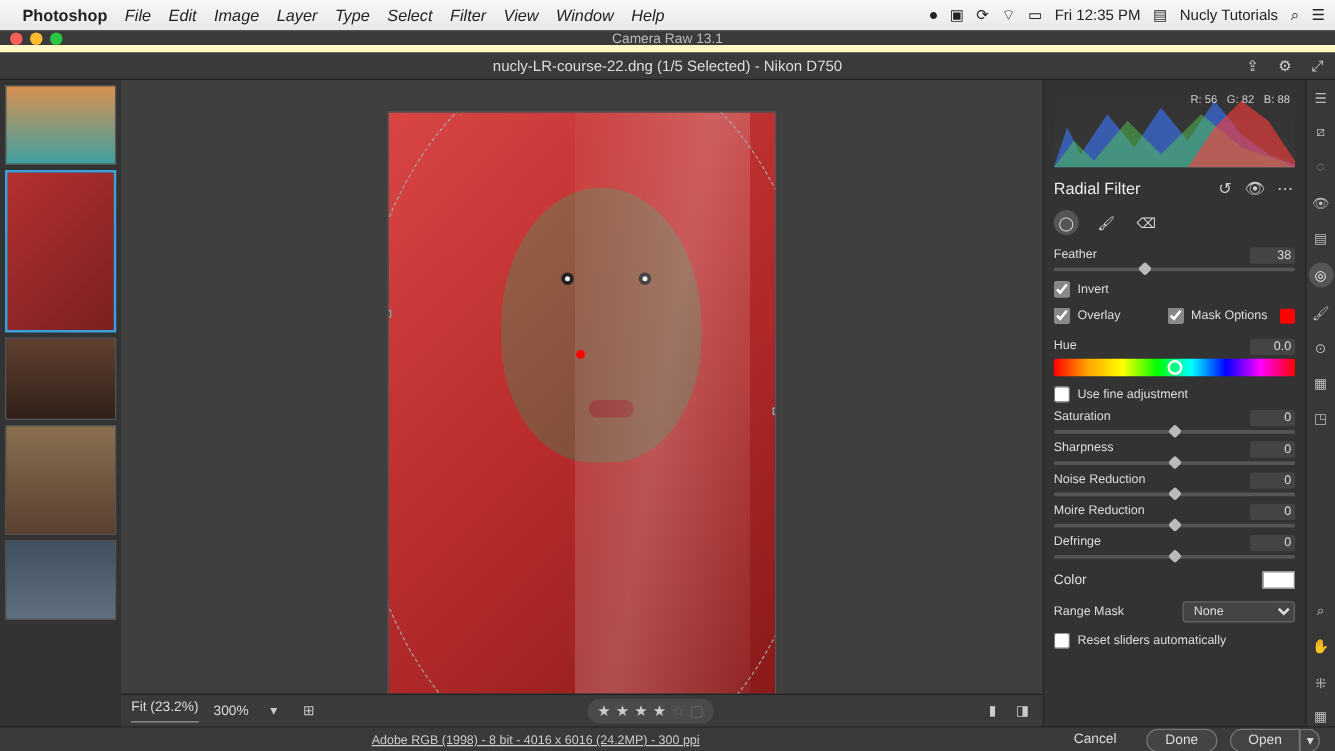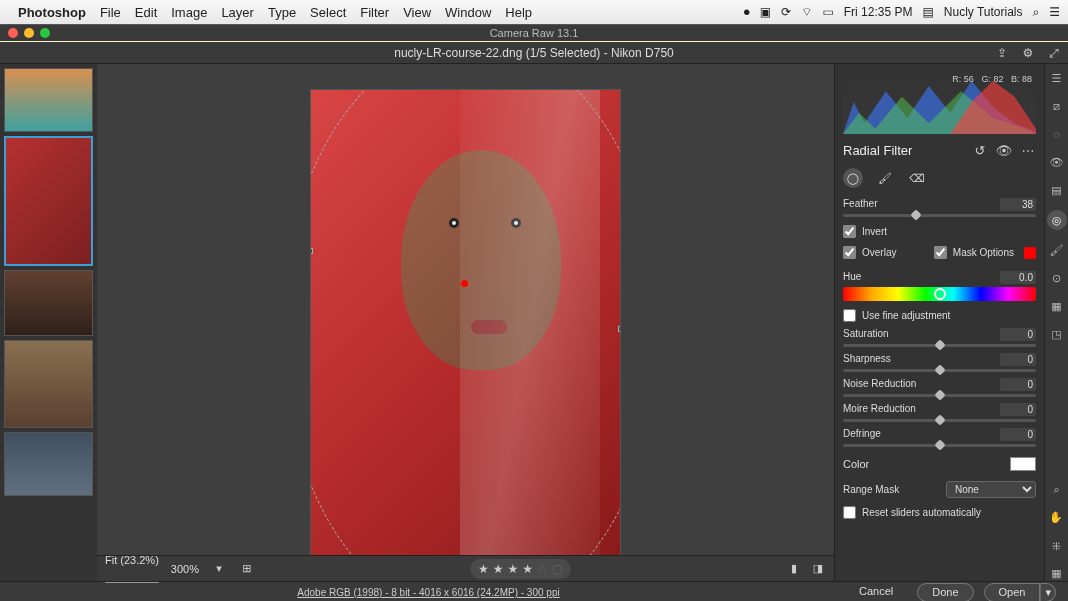--- a/index.html
+++ b/index.html
@@ -2,26 +2,26 @@
 <html><head>
 <meta charset="utf-8">
 <style>
 * { margin: 0; padding: 0; box-sizing: border-box; font-family: -apple-system, "Helvetica Neue", Arial, sans-serif; }
 body { width: 1068px; height: 601px; background: #333; color: #ddd; font-size: 11px; overflow: hidden; }
 
 
 .menubar { height: 22px; background: linear-gradient(#f8f8f8, #e8e8e8); display: flex; align-items: center; padding: 12px 8px; color: #222; font-size: 13px; }
 .menubar .apple { font-size: 14px; margin-right: 10px; }
 .menubar .app-name { font-weight: bold; margin-right: 14px; }
-.menubar .menu-item { margin-right: 14px; }
+.menubar .menu-item { margin-right: 14px; font-style: italic; }
 .menubar .spacer { flex: 1; }
 .menubar .status-icon { margin-left: 10px; font-size: 12px; }
 
 
-.cr-titlebar { height: 18px; background: #3a3a3a; border-top: 1px solid #555; border-bottom: 1px solid #fef9c3; display: flex; align-items: center; justify-content: center; color: #bbb; font-size: 11px; position: relative; }
+.cr-titlebar { height: 18px; background: #3a3a3a; border-top: 1px solid #555; border-bottom: 6px solid #fef9c3; display: flex; align-items: center; justify-content: center; color: #bbb; font-size: 11px; position: relative; }
 .cr-titlebar .traffic { position: absolute; left: 8px; display: flex; gap: 6px; }
 .cr-titlebar .dot { width: 10px; height: 10px; border-radius: 50%; }
 .cr-titlebar .r { background: #ff5f57; } .cr-titlebar .y { background: #ffbd2e; } .cr-titlebar .g { background: #28c940; }
 
 
 .file-titlebar { height: 22px; background: #3a3a3a; display: flex; align-items: center; justify-content: center; color: #ddd; font-size: 12px; border-bottom: 1px solid #222; position: relative; }
 .file-titlebar .right-icons { position: absolute; right: 6px; display: flex; gap: 10px; align-items: center; }
 .icon-btn { width: 16px; height: 16px; display: inline-flex; align-items: center; justify-content: center; color: #ccc; cursor: pointer; }
 
 
@@ -69,21 +69,21 @@
 .color-swatch { width: 26px; height: 14px; background: #fff; border: 1px solid #888; }
 
 .right-tools { width: 24px; background: #383838; display: flex; flex-direction: column; align-items: center; padding-top: 6px; gap: 12px; border-left: 1px solid #222; }
 .right-tools .rt { width: 16px; height: 16px; color: #bbb; display: flex; align-items: center; justify-content: center; }
 .right-tools .rt.active { color: #fff; background: #555; border-radius: 50%; padding: 2px; width: 20px; height: 20px; }
 .right-tools .gap { flex: 1; }
 
 
 .canvas-bottom { position: absolute; left: 0; right: 0; bottom: 0; height: 26px; background: #3a3a3a; border-top: 1px solid #222; display: flex; align-items: center; padding: 0 8px; gap: 12px; }
 .zoom-box { font-size: 11px; color: #ddd; }
-.zoom-box.underline { border-bottom: 1px solid #999; padding-bottom: 16px; }
+.zoom-box.underline { border-bottom: 1px solid #999; padding-bottom: 5px; }
 .stars { display: flex; gap: 4px; background: #4a4a4a; padding: 3px 8px; border-radius: 10px; margin: 0 auto; }
 .star { color: #ccc; font-size: 12px; }
 .star.off { color: #666; }
 .view-icons { display: flex; gap: 8px; }
 
 
 .footer { height: 22px; background: #3a3a3a; border-top: 1px solid #222; display: flex; align-items: center; padding: 0 12px; }
 .footer .link { color: #ccc; text-decoration: underline; font-size: 10px; margin: 0 auto; }
 .footer .btns { display: flex; gap: 10px; }
 .btn { padding: 2px 14px; border-radius: 10px; border: 1px solid #777; background: #444; color: #ddd; font-size: 11px; cursor: pointer; }

